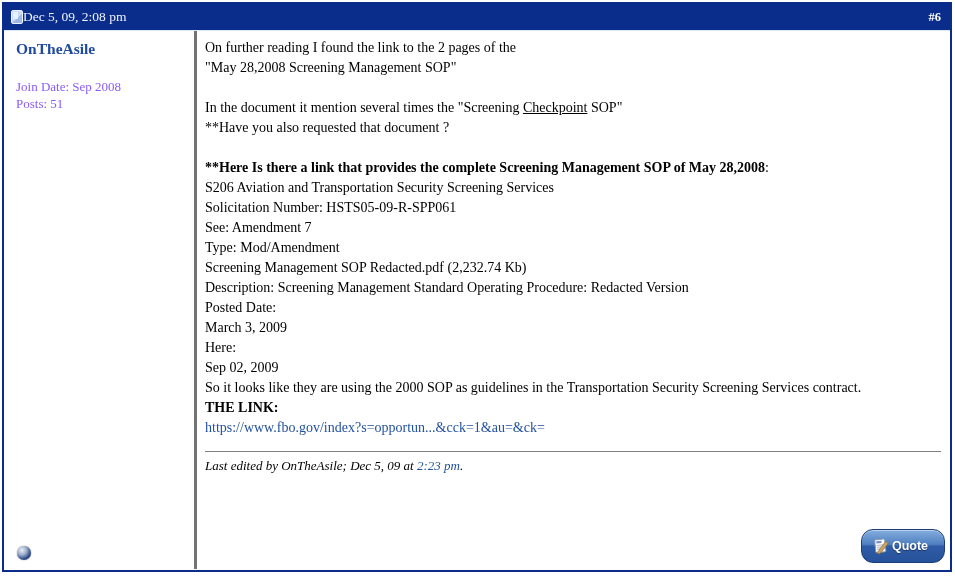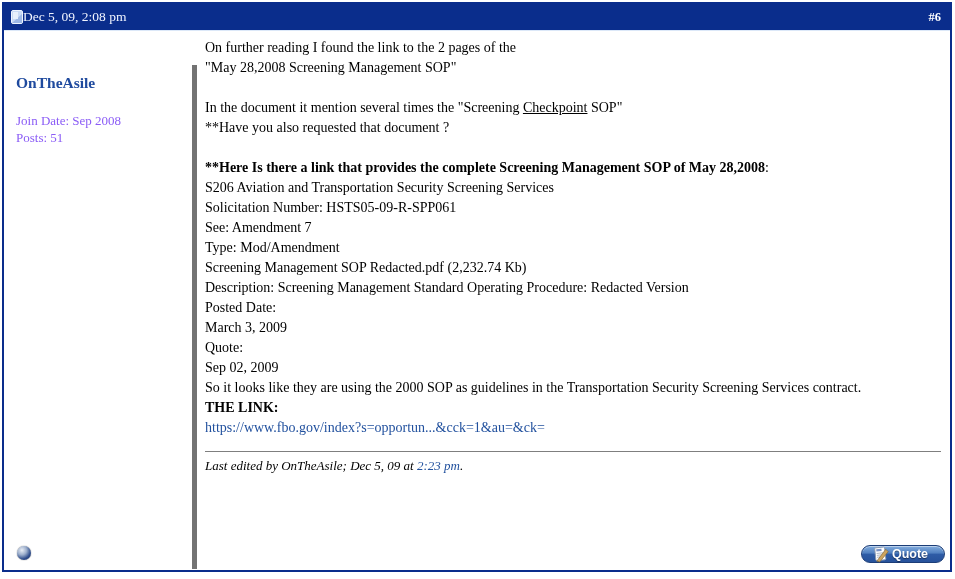--- a/index.html
+++ b/index.html
@@ -19,22 +19,22 @@
   }
   .titlebar-left { display: flex; align-items: center; }
   .titlebar-date { font-size: 13.5px; color: #f0f4ff; }
   .post-number { font-size: 12.5px; font-weight: bold; color: #ffffff; text-decoration: none; cursor: pointer; }
   .doc-icon { display: inline-block; line-height: 0; }
 
   
   .content-row { display: flex; height: calc(100% - 28px); }
 
   .sidebar {
-    width: 193px; flex: none; border-right: 5px solid #737373;
-    padding: 9px 12px; position: relative; margin-top: 34px;
+    width: 193px; flex: none; border-right: 3px solid #737373;
+    padding: 9px 12px; position: relative;
   }
   .username { font-size: 15.5px; font-weight: bold; color: #1f4a9e; text-decoration: none; cursor: pointer; display: inline-block; }
   .user-meta { margin-top: 20px; font-size: 13px; color: #8b5cf6; line-height: 17px; }
   .status-orb {
     position: absolute; left: 13px; bottom: 9px; width: 14px; height: 14px; border-radius: 50%;
     background: radial-gradient(circle at 35% 30%, #e9eef6 0%, #9dafcc 35%, #3b5florin 60%, #32508e 62%, #13285c 100%);
     background: radial-gradient(circle at 35% 30%, #e9eef6 0%, #9dafcc 35%, #32508e 65%, #13285c 100%);
     box-shadow: 0 0 1px #333;
   }
 
@@ -50,21 +50,21 @@
   .edit-divider {
     margin-top: 13px; height: 0;
     border-top: 1px solid #7f7f7f; border-bottom: 1px solid #ffffff;
   }
   .last-edited { margin-top: 5px; font-size: 13px; font-style: italic; color: #000; }
   .last-edited .time-link { color: #22519e; font-style: italic; text-decoration: none; cursor: pointer; text-align: right; }
 
   
   .quote-button {
     position: absolute; right: 5px; bottom: 6px;
-    width: 84px; height: 18px; border-radius: 12px;
+    width: 84px; height: 34px; border-radius: 12px;
     border: 1px solid #1c3d77;
     background: linear-gradient(#84aede 0%, #4f7fc0 45%, #2e5ca6 50%, #27529b 100%);
     display: flex; align-items: center; justify-content: center; gap: 1px;
     cursor: pointer; box-shadow: inset 0 1px 0 rgba(255,255,255,.45);
   }
   .quote-button span {
     color: #ffffff; font-family: "Liberation Sans", sans-serif; font-weight: bold;
     font-size: 12.5px; text-shadow: 0 1px 1px rgba(0,0,0,.45);
   }
   .quote-icon { line-height: 0; margin-left: -6px; }
@@ -109,21 +109,21 @@
           <div class="post-line">&nbsp;</div>
           <div class="post-line"><span class="b">**Here Is there a link that provides the complete Screening Management SOP of May 28,2008</span><span>:</span></div>
           <div class="post-line"><span>S206 Aviation and Transportation Security Screening Services</span></div>
           <div class="post-line"><span>Solicitation Number: HSTS05-09-R-SPP061</span></div>
           <div class="post-line"><span>See: Amendment 7</span></div>
           <div class="post-line"><span>Type: Mod/Amendment</span></div>
           <div class="post-line"><span>Screening Management SOP Redacted.pdf (2,232.74 Kb)</span></div>
           <div class="post-line"><span>Description: Screening Management Standard Operating Procedure: Redacted Version</span></div>
           <div class="post-line"><span>Posted Date:</span></div>
           <div class="post-line"><span>March 3, 2009</span></div>
-          <div class="post-line"><span>Quote:</span></div>
+          <div class="post-line"><span>Here:</span></div>
           <div class="post-line"><span>Sep 02, 2009</span></div>
           <div class="post-line"><span>So it looks like they are using the 2000 SOP as guidelines in the Transportation Security Screening Services contract.</span></div>
           <div class="post-line"><span class="b">THE LINK:</span></div>
           <div class="post-line"><a class="lnk">https://www.fbo.gov/index?s=opportun...&amp;cck=1&amp;au=&amp;ck=</a></div>
         </div>
 
       <div class="edit-divider"></div>
       <div class="last-edited">
         <span>Last edited by OnTheAsile; Dec 5, 09 at </span><a class="time-link">2:23 pm</a><span>.</span>
       </div>

